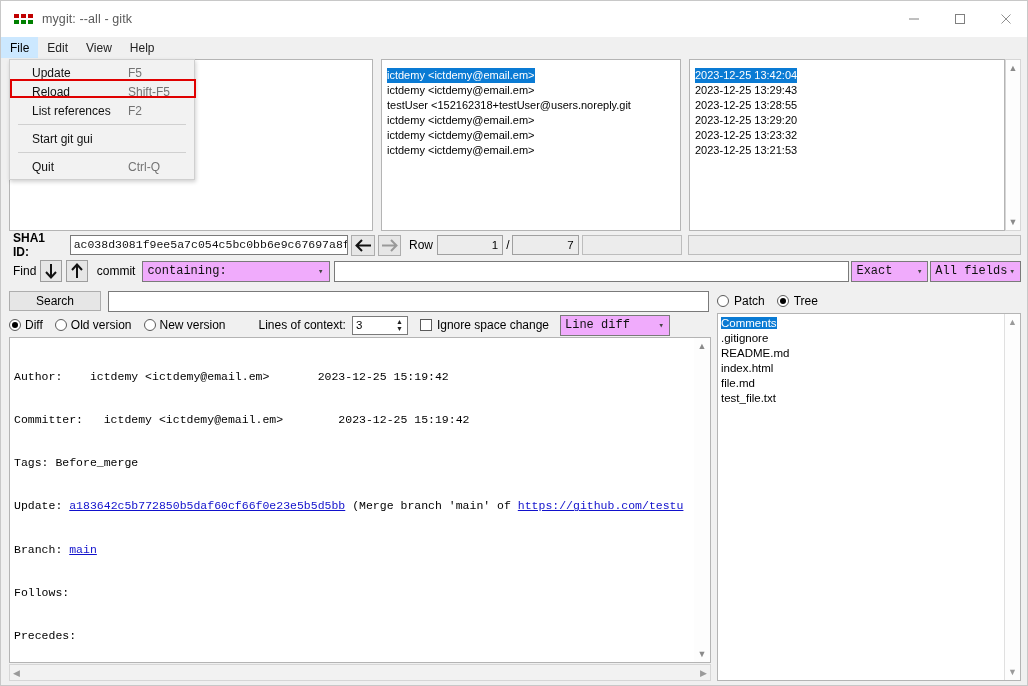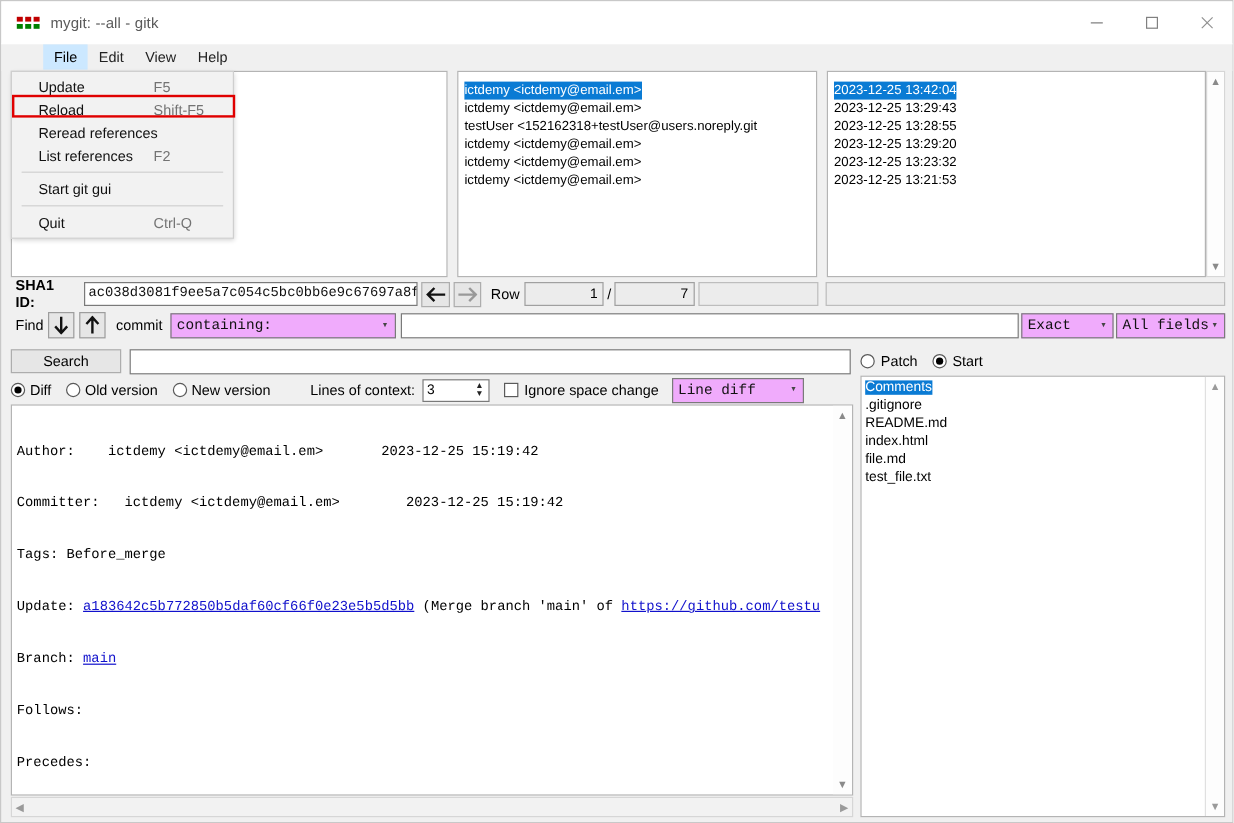--- a/index.html
+++ b/index.html
@@ -52,21 +52,21 @@
     position: absolute; left: 0; top: 36px;
     width: 1028px; height: 22px;
     background: #f0f0f0;
     display: flex; align-items: stretch;
     border-bottom: 1px solid #f0f0f0;
   }
   .menu-item {
     padding: 0 9px; display: flex; align-items: center;
     font-size: 12px; color: #222;
   }
-  .menu-item.active { background: #cce8ff; color: #000; margin-left: 35px; }
+  .menu-item.active { background: #cce8ff; color: #000; }
 
   
   .dropdown {
     position: absolute; left: 8px; top: 58px;
     width: 186px;
     background: #f2f2f2;
     border: 1px solid #cfcfcf;
     box-shadow: 1px 2px 4px rgba(0,0,0,.18);
     padding: 3px 0;
     z-index: 40;
@@ -465,21 +465,21 @@
     <span>◀</span>
     <span>▶</span>
   </div>
 
   <div class="treehdr">
     <span class="radio"></span>
     <span style="margin-left:5px;">Patch</span>
     <span class="radio" style="margin-left:12px;">
         <span class="inner"></span>
       </span>
-    <span style="margin-left:5px;">Start</span>
+    <span style="margin-left:5px;">Tree</span>
   </div>
 
   <div class="treepane">
     <div style="padding-top:2px;">
       <div class="trow"><span class="sel-span">Comments</span></div>
       <div class="trow"><span>.gitignore</span></div>
       <div class="trow"><span>README.md</span></div>
       <div class="trow"><span>index.html</span></div>
       <div class="trow"><span>file.md</span></div>
       <div class="trow"><span>test_file.txt</span></div>
@@ -493,24 +493,20 @@
   <div class="dropdown">
     <div class="dd-row">
       <span>Update</span>
       <span class="dd-accel">F5</span>
     </div>
     <div class="dd-row">
       <span>Reload</span>
       <span class="dd-accel">Shift-F5</span>
     </div>
     <div class="dd-row">
-      <span>Reread references</span>
-      <span class="dd-accel"></span>
-    </div>
-    <div class="dd-row">
       <span>List references</span>
       <span class="dd-accel">F2</span>
     </div>
     <div class="dd-sep"></div>
     <div class="dd-row">
       <span>Start git gui</span>
       <span class="dd-accel"></span>
     </div>
     <div class="dd-sep"></div>
     <div class="dd-row">

